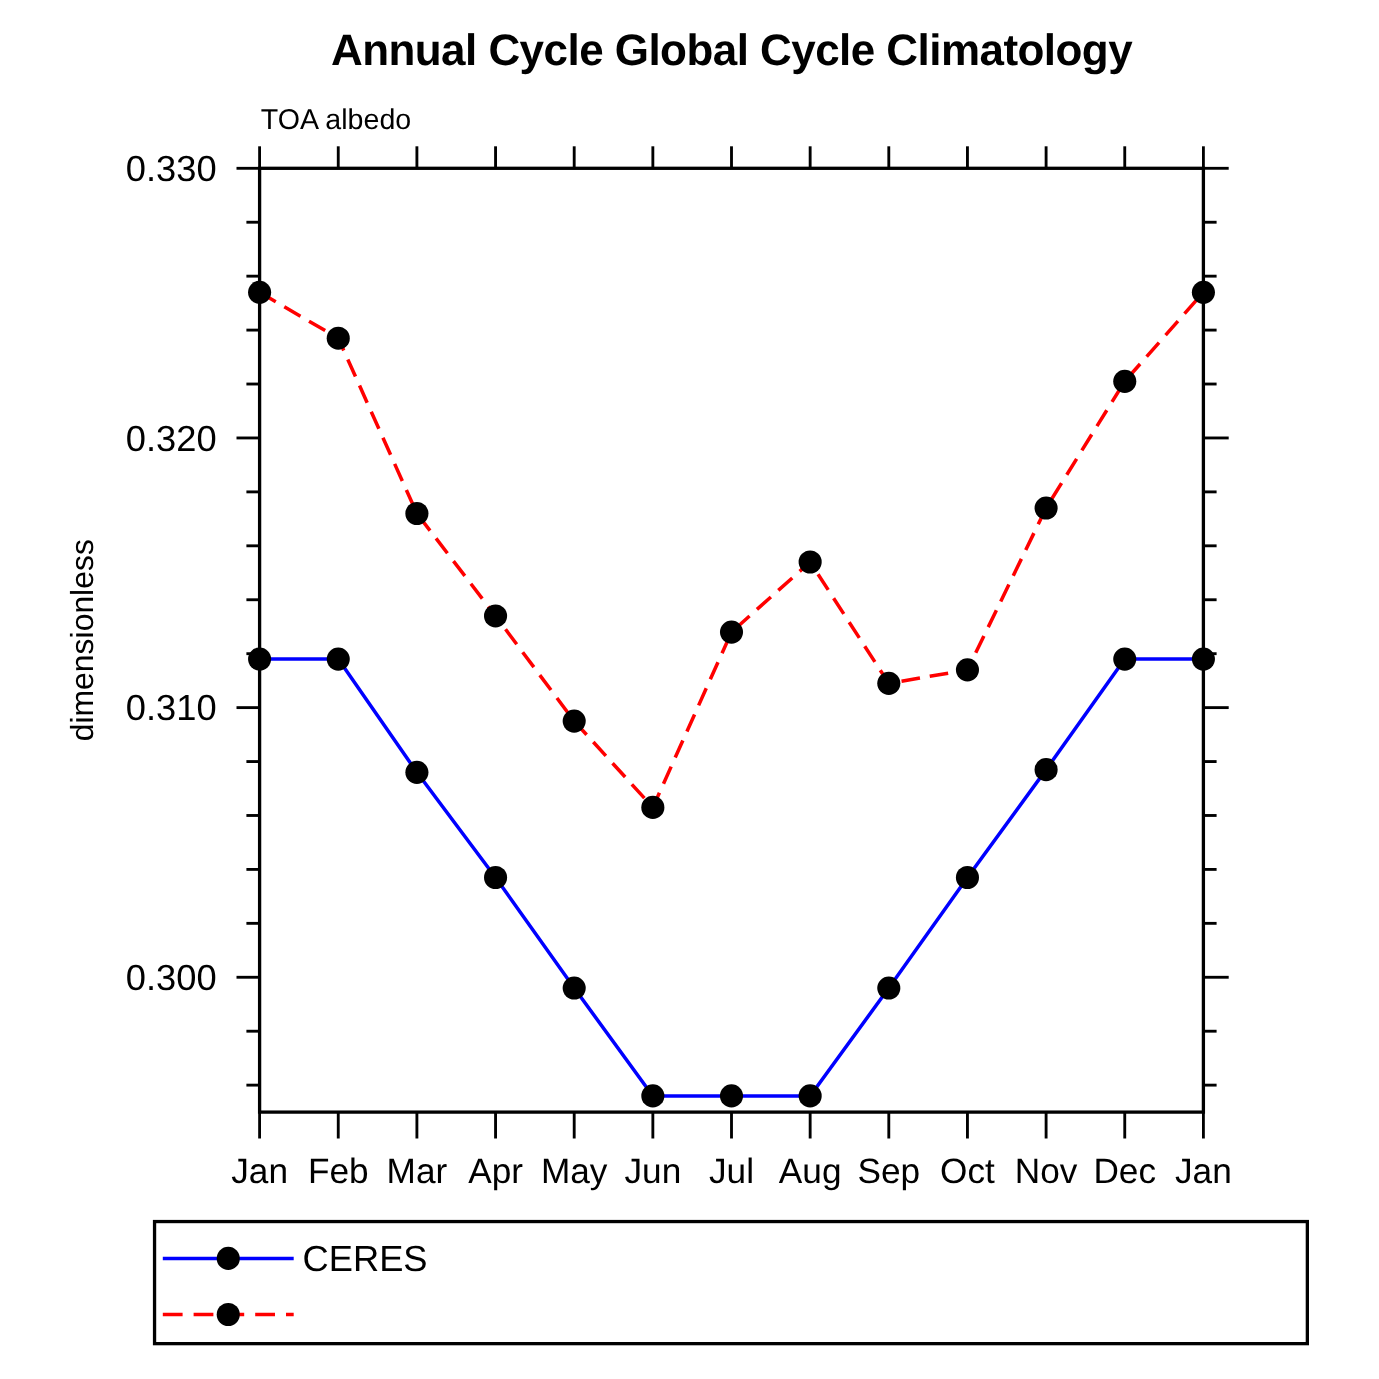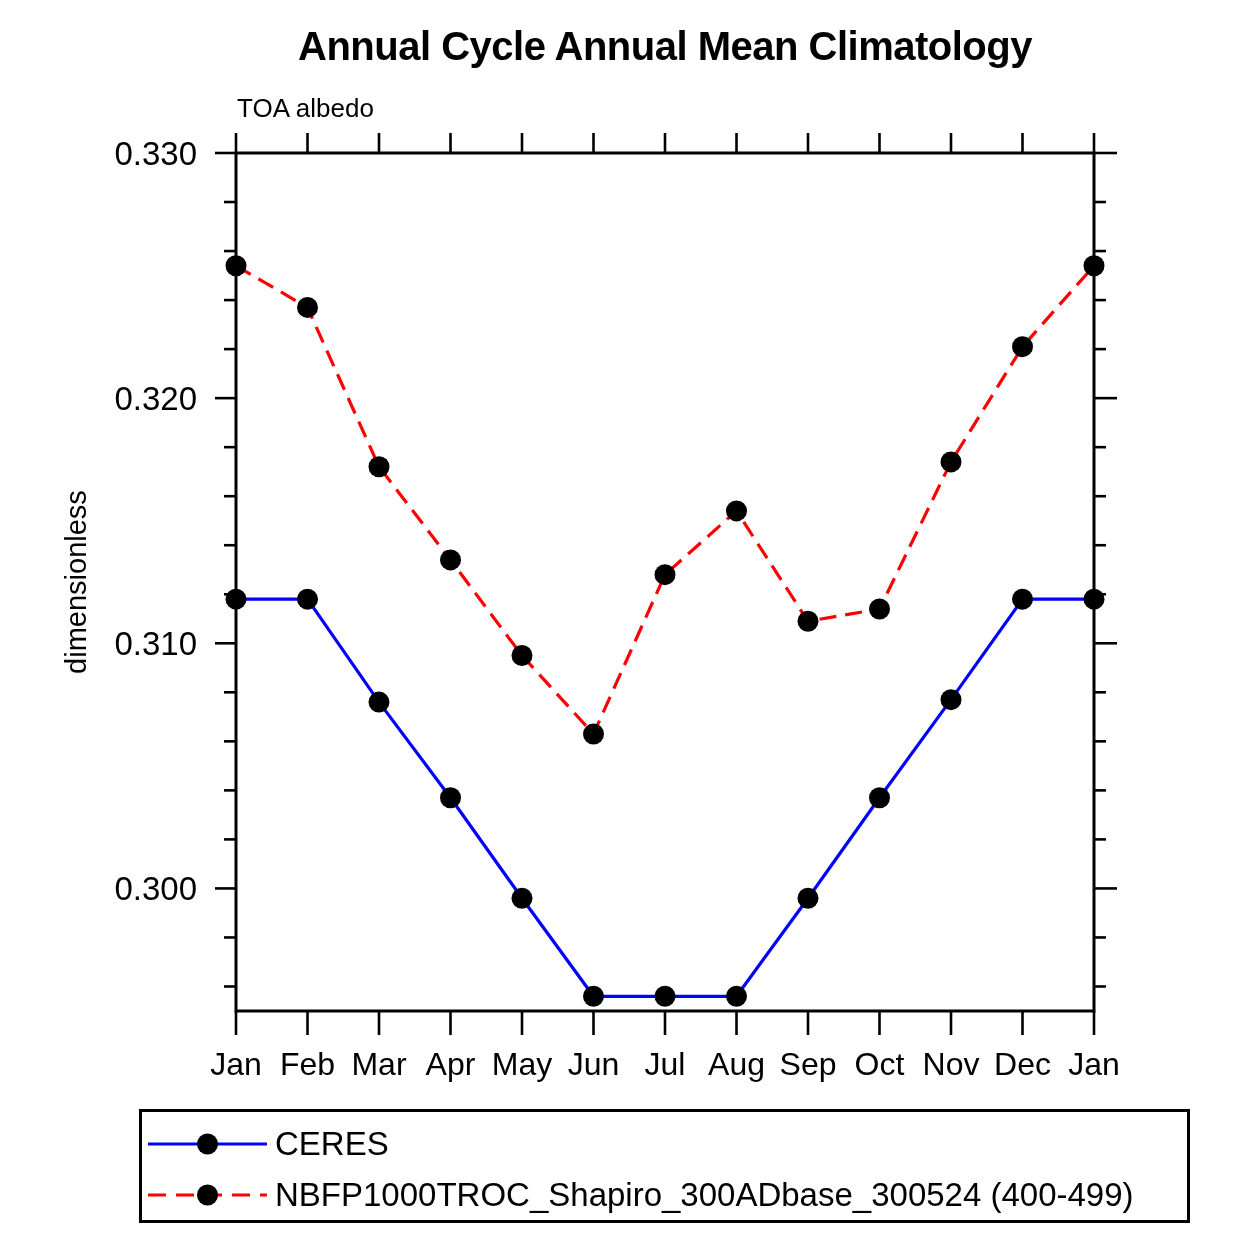--- a/index.html
+++ b/index.html
@@ -126,34 +126,33 @@
       <text x="593.5" y="1064" dy="0.35em" text-anchor="middle" font-size="32" fill="#000">Jun</text>
       <text x="665" y="1064" dy="0.35em" text-anchor="middle" font-size="32" fill="#000">Jul</text>
       <text x="736.5" y="1064" dy="0.35em" text-anchor="middle" font-size="32" fill="#000">Aug</text>
       <text x="808" y="1064" dy="0.35em" text-anchor="middle" font-size="32" fill="#000">Sep</text>
       <text x="879.5" y="1064" dy="0.35em" text-anchor="middle" font-size="32" fill="#000">Oct</text>
       <text x="951" y="1064" dy="0.35em" text-anchor="middle" font-size="32" fill="#000">Nov</text>
       <text x="1022.5" y="1064" dy="0.35em" text-anchor="middle" font-size="32" fill="#000">Dec</text>
       <text x="1094" y="1064" dy="0.35em" text-anchor="middle" font-size="32" fill="#000">Jan</text>
     </svg>
 
-  <div class="overlay" id="chart-title">Annual Cycle Annual Mean Climatology</div>
+  <div class="overlay" id="chart-title">Annual Cycle Global Cycle Climatology</div>
   <div class="overlay" id="chart-subtitle">TOA albedo</div>
   <div class="overlay" id="y-axis-label">dimensionless</div>
 
   <div id="legend">
     <div class="legend-row" id="legend-row-ceres">
       <svg width="123" height="44">
         <line id="legend-line-ceres" x1="2" y1="22" x2="121" y2="22" stroke-width="3.2" stroke="#0000ff"></line>
         <circle cx="61.5" cy="22" r="10.5" fill="#000000"></circle>
       </svg>
       <span class="legend-label">CERES</span>
     </div>
     <div class="legend-row" id="legend-row-nbfp">
       <svg width="123" height="44">
         <line id="legend-line-nbfp" x1="2" y1="22" x2="121" y2="22" stroke-width="3.2" stroke="#ff0000" stroke-dasharray="18 10"></line>
         <circle cx="61.5" cy="22" r="10.5" fill="#000000"></circle>
       </svg>
-      <span class="legend-label">NBFP1000TROC_Shapiro_300ADbase_300524 (400-499)</span>
     </div>
   </div>
 
 </div>
 
 </body></html>

